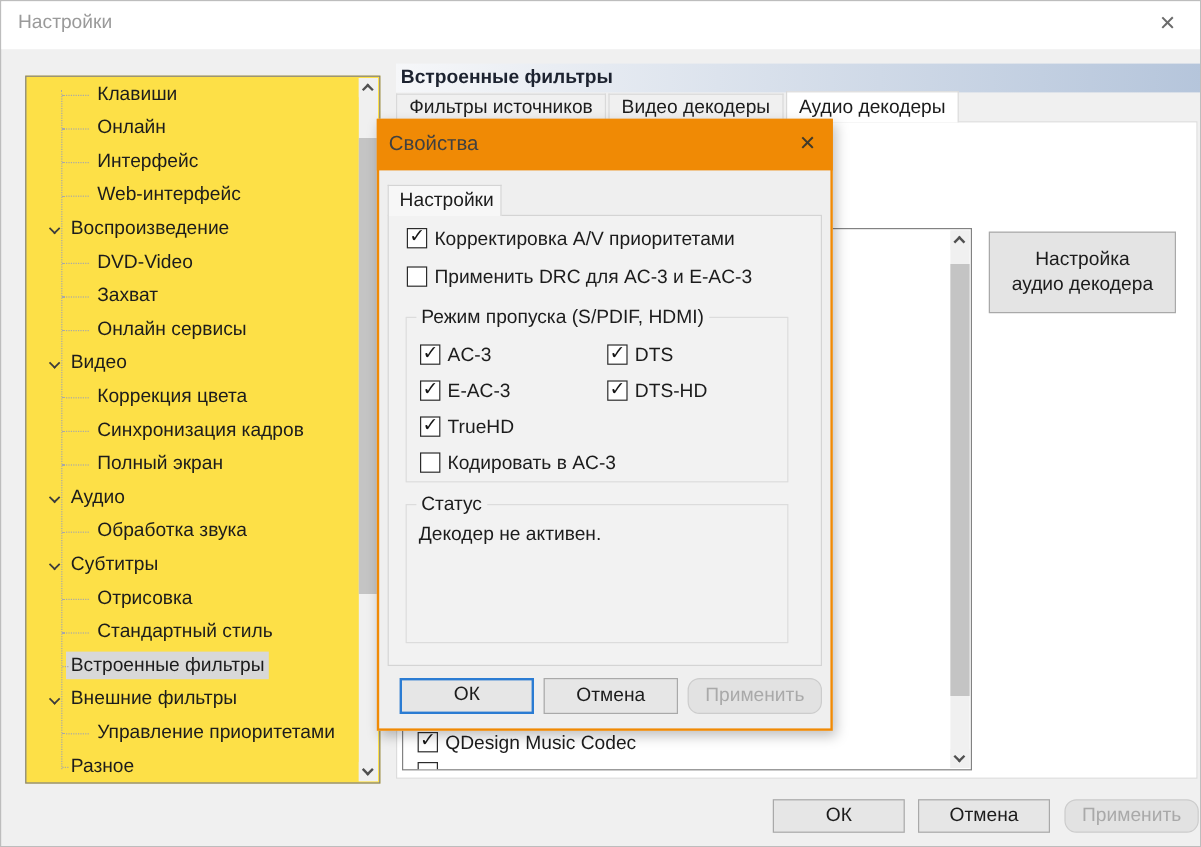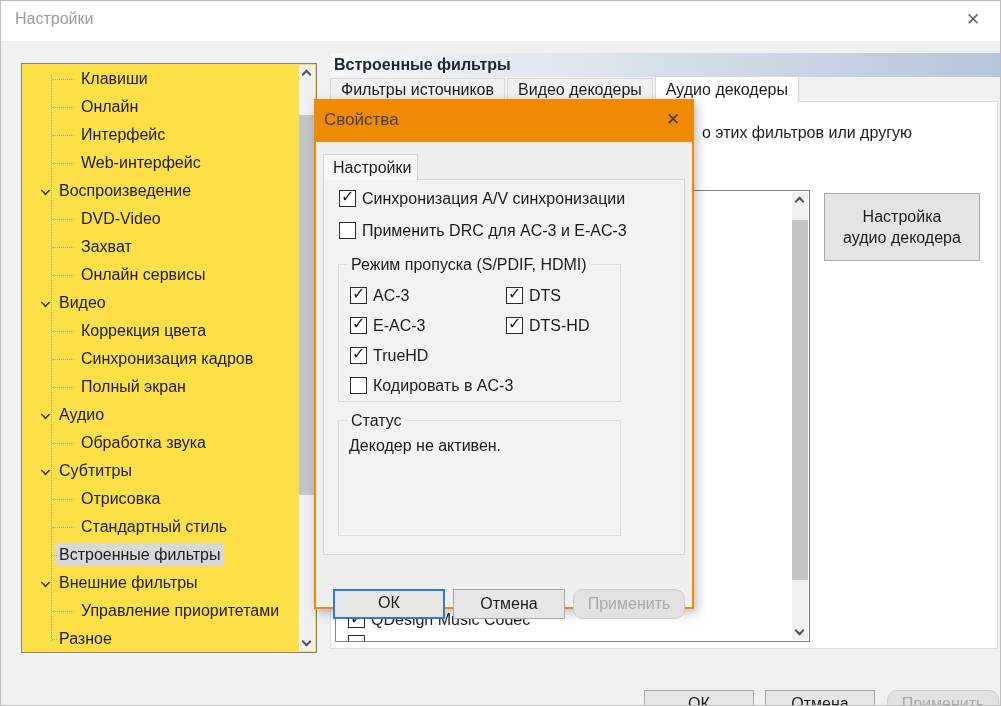--- a/index.html
+++ b/index.html
@@ -62,41 +62,41 @@
   .cbrow { white-space:nowrap; font-size:16px; color:#1c1c1c; }
   .cb { position:relative; display:inline-block; width:17px; height:17px; background:#ffffff;
         border:1px solid #2b2b2b; vertical-align:-3px; margin-right:6px; }
   .cb.checked::after { content:"✓"; position:absolute; left:1px; top:-4px; font-size:16px;
                        font-weight:bold; color:#151515; }
   .decoder-btn { position:absolute; left:493px; top:91px; width:156px; height:68px;
                  background:#e4e4e4; border:1px solid #a9a9a9; font-size:16px; color:#1c1c1c;
                  text-align:center; display:flex; align-items:center; justify-content:center; padding:4px 14px; line-height:21px; }
   
   .btn { position:absolute; height:28px; background:#e6e6e6; border:1px solid #a9a9a9;
-         font-size:16px; color:#1c1c1c; text-align:center; line-height:26px;margin-top:24px; }
+         font-size:16px; color:#1c1c1c; text-align:center; line-height:26px; }
   .btn.disabled { background:#e2e2e2; border-color:#cccccc; color:#a9a9a9;border-radius:10px; }
   .btn.focused { border:2px solid #2b7cd3; line-height:24px; }
   .footer-ok { left:643px; top:665px; width:110px; }
   .footer-cancel { left:764px; top:665px; width:110px; }
   .footer-apply { left:886px; top:665px; width:112px; }
   
   .dialog { position:absolute; left:313px; top:98px; width:380px; height:510px; z-index:10;
             background:#efefef; border:2px solid #f08a05; box-shadow:3px 4px 10px rgba(0,0,0,.25); }
   .dlg-titlebar { position:absolute; left:-2px; top:-2px; width:380px; height:43px; background:#f08a05; }
   .dlg-title { position:absolute; left:10px; top:11px; font-size:17px; color:#404040; }
   .dlg-close { position:absolute; right:8px; top:8px; width:26px; height:26px; text-align:center;
                line-height:26px; font-size:17px; color:#413a2a; }
   .dlg-tab { position:absolute; left:7px; top:53px; width:95px; height:26px; background:#f7f7f7;
              border:1px solid #d4d4d4; border-bottom:none; font-size:16px; color:#1c1c1c;
              line-height:25px; padding-left:9px; z-index:2; }
   .dlg-page { position:absolute; left:7px; top:78px; width:362px; height:376px;
               background:#f2f2f2; border:1px solid #d4d4d4; }
   .dlg-cb1 { position:absolute; left:15px; top:10px; }
   .dlg-cb2 { position:absolute; left:15px; top:42px; }
-  .group { position:absolute; left:14px; width:283px; border:1px solid #dcdcdc; }
+  .group { position:absolute; left:14px; width:319px; border:1px solid #dcdcdc; }
   .group-label { position:absolute; left:8px; top:-9px; background:#f2f2f2; padding:0 4px;
                  font-size:16px; color:#1c1c1c; line-height:17px; }
   .grp1 { top:84px; height:138px; }
   .grp2 { top:240px; height:116px; }
   .g-item { position:absolute; }
   .g-c1 { left:11px; } .g-c2 { left:167px; }
   .g-r1 { top:22px; } .g-r2 { top:52px; } .g-r3 { top:82px; } .g-r4 { top:112px; }
   .status-text { position:absolute; left:10px; top:16px; font-size:16px; color:#1c1c1c; }
   .dlg-ok { left:17px; top:464px; width:112px; height:30px; line-height:26px; }
   .dlg-cancel { left:137px; top:464px; width:112px; height:30px; line-height:28px; }
@@ -148,21 +148,20 @@
   </div>
 
   <div class="hdr">Встроенные фильтры</div>
   <div class="tabs">
     <div class="tab"><span>Фильтры источников</span></div>
     <div class="tab"><span>Видео декодеры</span></div>
     <div class="tab active"><span>Аудио декодеры</span></div>
   </div>
 
   <div class="page">
-    <div class="desc-frag">о этих фильтров или другую</div>
 
     <div class="listbox">
       <div class="list-row cbrow">
         <span class="cb checked"></span><span>QDesign Music Codec</span>
       </div>
       <div class="list-row-partial">
         <span class="cb"></span>
       </div>
       <div class="sb sb-v list-sb">
         <div class="sb-btn" style="top:0">
@@ -184,21 +183,21 @@
 
   <div class="dialog">
     <div class="dlg-titlebar">
       <div class="dlg-title">Свойства</div>
       <div class="dlg-close">✕</div>
     </div>
     <div class="dlg-tab">Настройки</div>
     <div class="dlg-page">
 
       <div class="dlg-cb1 cbrow">
-        <span class="cb checked"></span><span>Синхронизация A/V синхронизации</span>
+        <span class="cb checked"></span><span>Корректировка A/V приоритетами</span>
       </div>
       <div class="dlg-cb2 cbrow">
         <span class="cb"></span><span>Применить DRC для AC-3 и E-AC-3</span>
       </div>
 
       <div class="group grp1">
         <span class="group-label">Режим пропуска (S/PDIF, HDMI)</span>
         <div class="g-item g-c1 g-r1 cbrow">
           <span class="cb checked"></span><span>AC-3</span>
         </div>

